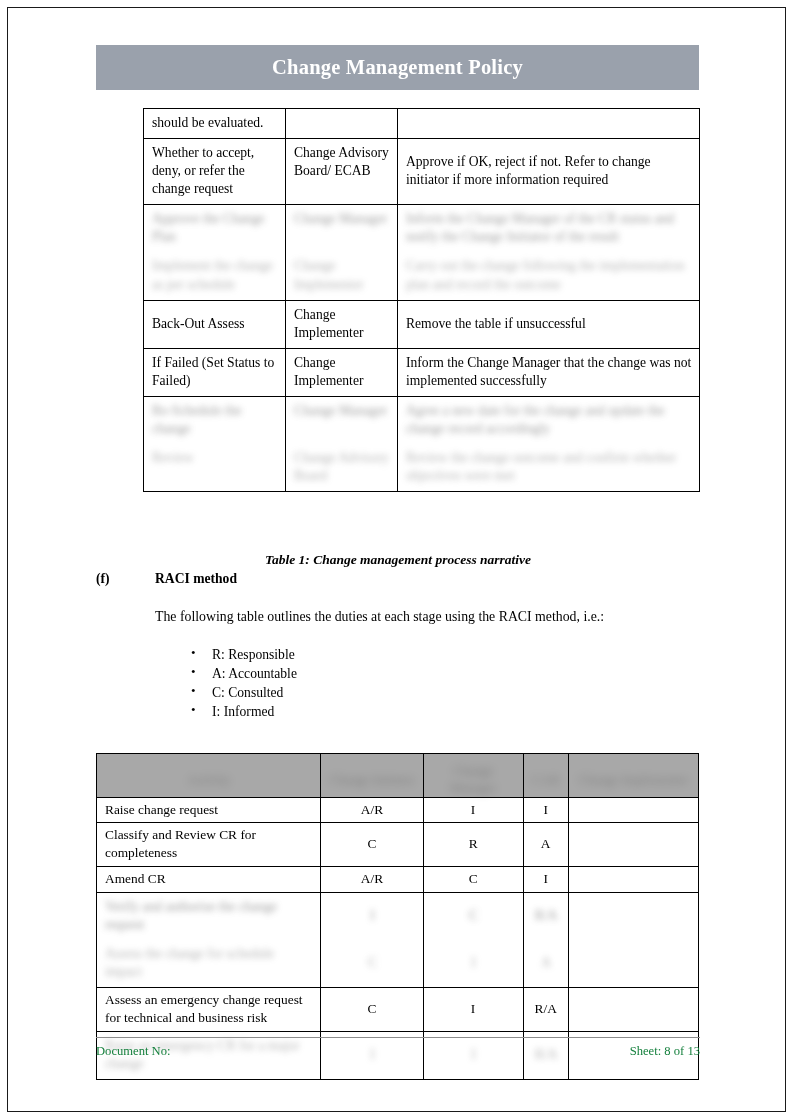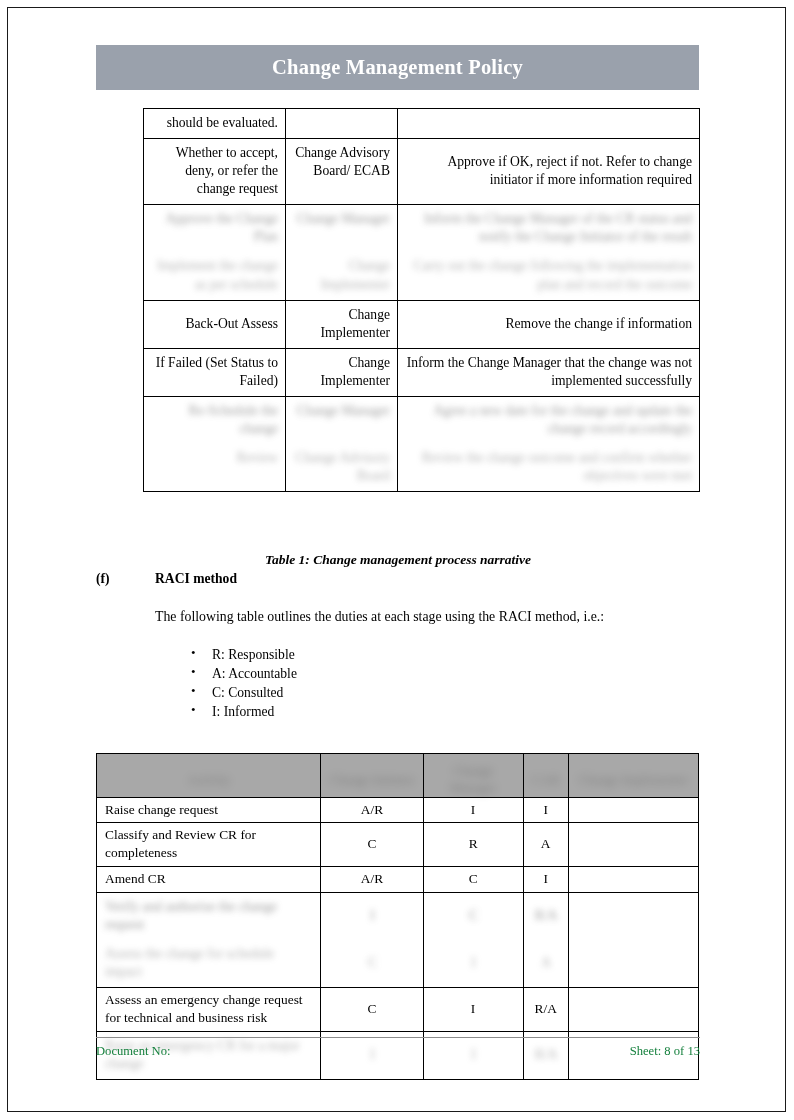--- a/index.html
+++ b/index.html
@@ -58,21 +58,20 @@
     width: 556px;
     border-collapse: collapse;
     table-layout: fixed;
   }
   .narrative-table td {
     border: 1.1px solid #000000;
     vertical-align: top;
     padding: 5px 7px 6px 8px;
     font-size: 13.6px;
     line-height: 1.33;
-    text-align: right;
   }
   .col-activity { width: 142px; }
   .col-role { width: 112px; }
   .col-desc { width: 302px; }
 
   .narrative-table tr.redacted td {
     padding: 0;
     border-left: 1.1px solid #000;
     border-right: 1.1px solid #000;
     border-top: none;
@@ -279,21 +278,21 @@
         <td>
           <div class="blurwrap">
               <div class="blurtext dim">Carry out the change following the implementation plan and record the outcome</div>
             </div>
         </td>
       </tr>
 
       <tr>
         <td style="vertical-align:middle">Back-Out Assess</td>
         <td>Change Implementer</td>
-        <td style="vertical-align:middle">Remove the change if information</td>
+        <td style="vertical-align:middle">Remove the table if unsuccessful</td>
       </tr>
       <tr>
         <td>If Failed (Set Status to Failed)</td>
         <td>Change Implementer</td>
         <td>Inform the Change Manager that the change was not implemented successfully</td>
       </tr>
 
       <tr class="redacted redacted-top">
         <td>
           <div class="blurwrap">

